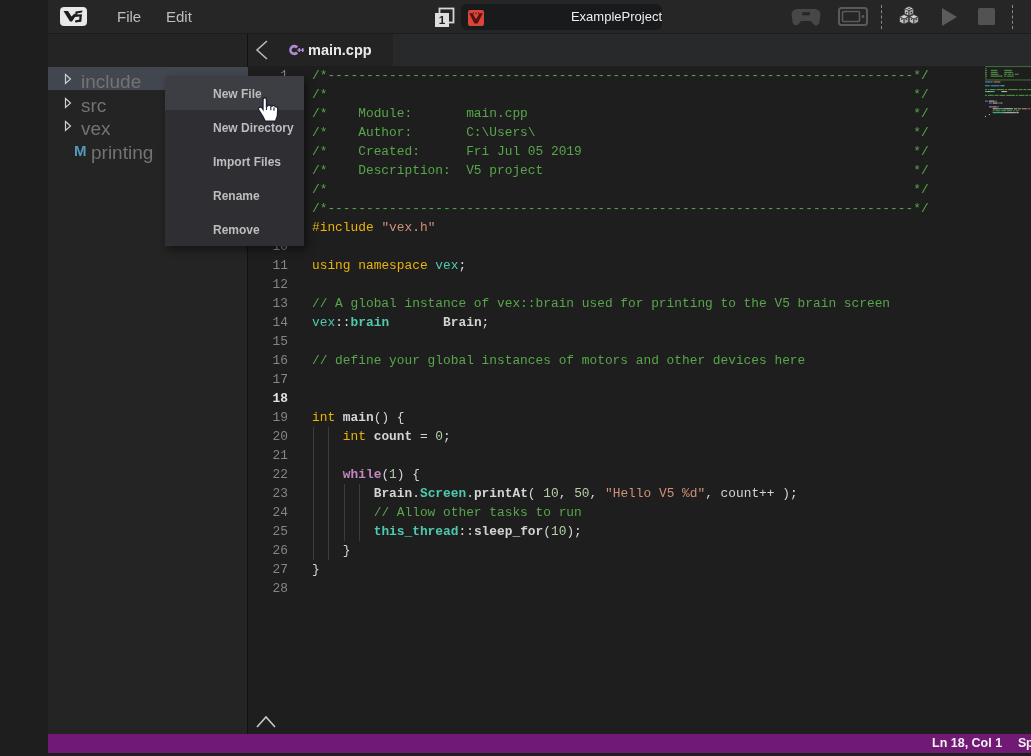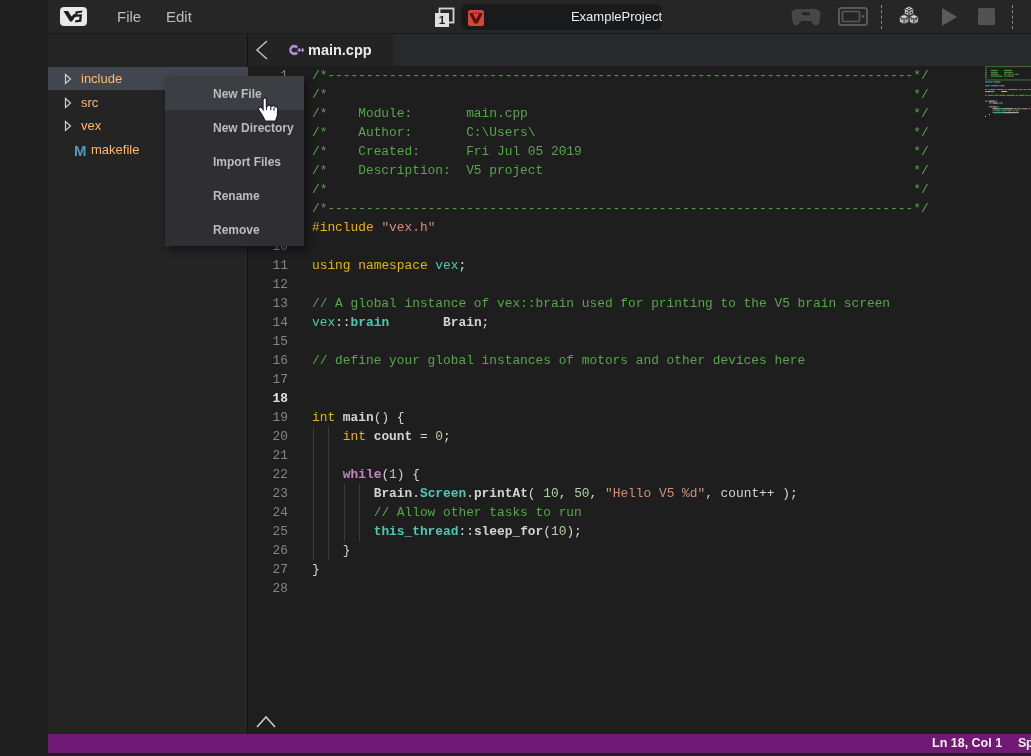--- a/index.html
+++ b/index.html
@@ -9,21 +9,21 @@
 
 #topbar { left:0; top:0; width:1031px; height:34px; background:#262626; border-bottom:1px solid #1b1b1b; }
 .menuitem { position:absolute; top:8px; font-size:15px; color:#bdbdbd; }
 #projfield { position:absolute; left:413px; top:4px; width:201px; height:26px; background:#191a1b; border-radius:6px; }
 #projname { position:absolute; left:413px; top:9px; width:201px; text-align:right; font-size:13px; color:#ededed; }
 .vdash { position:absolute; top:5px; height:24px; width:0; border-left:1px dashed #8a8a8a; }
 
 
 #sidebar { left:0; top:34px; width:200px; height:703px; background:#242424; border-right:1px solid #121212; }
 #incrow { position:absolute; left:0; top:33px; width:200px; height:23px; background:#42464f; }
-.treelabel { position:absolute; left:33px; font-size:13px; color:#fdba74; }
+.treelabel { position:absolute; left:33px; font-size:19px; color:#737373; }
 #mico { position:absolute; left:26px; top:142px; font-size:15px; font-weight:bold; color:#519aba; }
 
 
 #tabbar { left:200px; top:34px; width:831px; height:32px; background:#28292a; }
 #tabdark { position:absolute; left:0px; top:0px; width:145px; height:32px; background:#232324; }
 #tabname { position:absolute; left:260px; top:42px; font-size:14.5px; font-weight:600; color:#eaeaea; }
 
 
 #editor { left:200px; top:66px; width:831px; height:639px; background:#1e1e1e; overflow:hidden; }
 #codepane { position:absolute; left:0; top:0; font-family:"Liberation Mono", monospace; font-size:12.85px; line-height:19px; white-space:pre; }
@@ -128,21 +128,21 @@
 <svg width="8" height="12" viewBox="0 0 8 12" style="position:absolute;left:16;top:97">
 <path d="M1.5 1.5 L6.5 6 L1.5 10.5 Z" fill="none" stroke="#cfcfcf" stroke-width="1.2"></path>
 </svg>
 <svg width="8" height="12" viewBox="0 0 8 12" style="position:absolute;left:16;top:120">
 <path d="M1.5 1.5 L6.5 6 L1.5 10.5 Z" fill="none" stroke="#cfcfcf" stroke-width="1.2"></path>
 </svg>
 <span class="treelabel" style="top:71px">include</span>
 <span class="treelabel" style="top:95px">src</span>
 <span class="treelabel" style="top:118px">vex</span>
 <span id="mico">M</span>
-<span class="treelabel" style="left:43px;top:142px">makefile</span>
+<span class="treelabel" style="left:43px;top:142px">printing</span>
 
 <div id="tabbar" class="abs">
 <div id="tabdark"></div>
 </div>
 <svg width="16" height="22" viewBox="0 0 16 22" style="position:absolute;left:206;top:39">
 <polyline points="13,2 3,11 13,20" fill="none" stroke="#b9b9b9" stroke-width="1.6"></polyline>
 </svg>
 <svg width="17" height="16" viewBox="0 0 17 16" style="position:absolute;left:239;top:42">
 <path d="M 11.2 11.5 A 5.2 5.2 0 1 1 11.2 4.5 L 9 6.5 A 2.4 2.4 0 1 0 9 9.5 Z" fill="#b289d6"></path>
 <path d="M11.5 7.2 h1.3 v-1.3 h1.4 v1.3 h1.3 v1.4 h-1.3 v1.3 h-1.4 v-1.3 h-1.3 Z" fill="#b289d6" transform="translate(-1.2,0.2)"></path>

